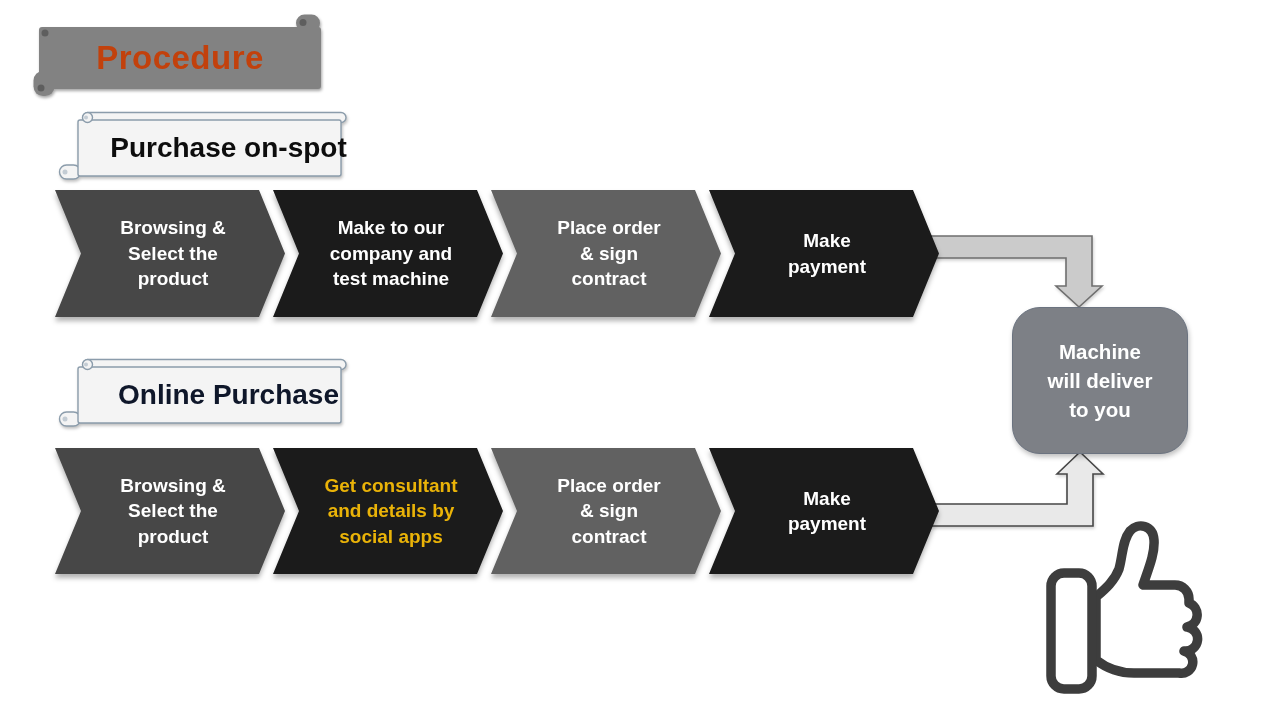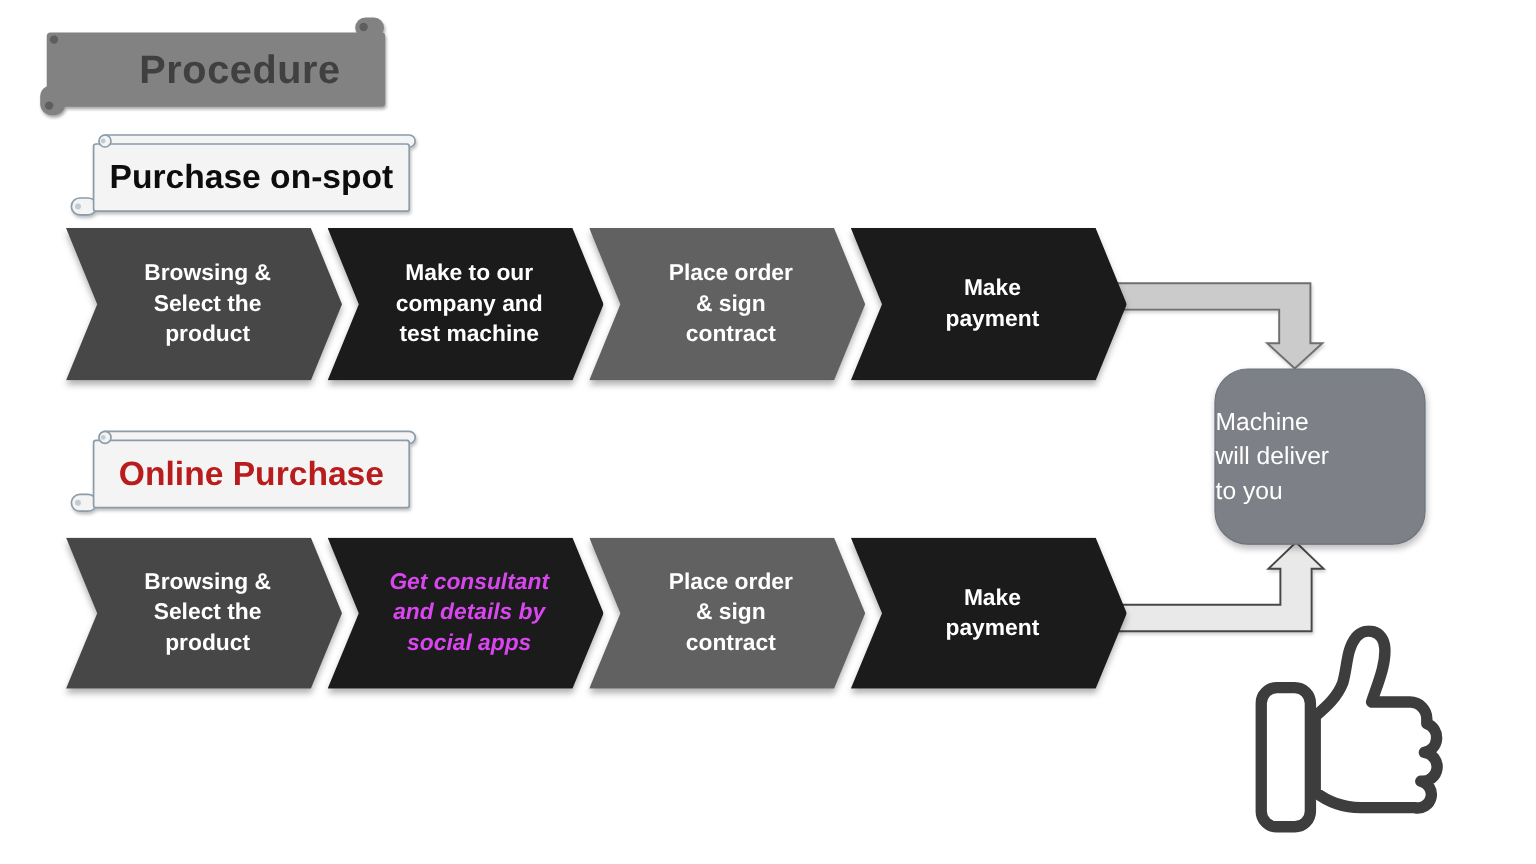--- a/index.html
+++ b/index.html
@@ -11,40 +11,40 @@
   .banner svg{position:absolute;left:0;top:0;filter:drop-shadow(1px 2px 1.5px rgba(0,0,0,.35));}
   .banner .txt{position:absolute;left:6px;top:14px;width:282px;height:62px;display:flex;align-items:center;justify-content:center;
                font-size:33px;font-weight:700;letter-spacing:.5px;}
 
   
   .scroll{position:absolute;width:292px;height:74px;}
   .scroll-1{left:56px;top:110px;}
   .scroll-2{left:56px;top:357px;}
   .scroll svg{position:absolute;left:0;top:0;filter:drop-shadow(1px 2px 1.5px rgba(0,0,0,.25));}
   .scroll .txt{position:absolute;left:22px;top:10px;width:263px;height:56px;display:flex;align-items:center;justify-content:center;
-               font-size:28px;font-weight:700;}
+               font-size:28px;font-weight:700;padding-left:19px;}
 
   
   .row{position:absolute;left:0;width:1280px;padding-left:48px;}
   .row-1{top:190px;height:127px;}
   .row-2{top:448px;height:126px;}
   .chev-wrap{position:absolute;top:0;height:100%;filter:drop-shadow(0 4px 2.5px rgba(0,0,0,.30));}
   .chev{position:relative;width:230px;height:100%;display:flex;align-items:center;justify-content:center;
         clip-path:polygon(0 0,calc(100% - 26px) 0,100% 50%,calc(100% - 26px) 100%,0 100%,26px 50%);}
   .chev span{display:block;width:100%;text-align:center;font-size:19px;line-height:25.5px;font-weight:700;
              white-space:pre-line;padding:0 22px 0 28px;box-sizing:border-box;}
 
   
   .overlay{position:absolute;left:0;top:0;}
   .overlay polygon{filter:drop-shadow(1.5px 2px 1.5px rgba(0,0,0,.18));}
 
   
   .result{position:absolute;left:1012px;top:307px;width:176px;height:147px;border:1.5px solid;border-radius:28px;
           display:flex;align-items:center;justify-content:center;box-shadow:1px 3px 5px rgba(0,0,0,.25);box-sizing:border-box;}
-  .result span{display:block;width:100%;text-align:left;font-weight:400;font-size:20.5px;line-height:29px;white-space:pre-line;}
+  .result span{display:block;width:100%;text-align:center;font-weight:700;font-size:20.5px;line-height:29px;white-space:pre-line;}
 
   
   .thumb{position:absolute;left:1046px;top:521px;}
 </style>
 </head>
 <body>
 
 <div class="slide">
 
   <svg class="overlay" width="1280" height="720" viewBox="0 0 1280 720">
@@ -58,21 +58,21 @@
         <rect x="263" y="1.5" width="24" height="17" rx="8.5"></rect>
         <rect x="0.5" y="58" width="21" height="25" rx="9.5"></rect>
         <rect x="6" y="14" width="282" height="62" rx="3"></rect>
       </g>
       <g fill="#5e5e5e">
         <circle cx="270" cy="9.5" r="3.5"></circle>
         <circle cx="12" cy="20" r="3.5"></circle>
         <circle cx="8" cy="75" r="3.5"></circle>
       </g>
     </svg>
-    <div class="txt" style="color: #404040; padding-left: 20px;">Procedure</div>
+    <div class="txt" style="color: #c2410c;">Procedure</div>
   </div>
 
   <div class="scroll scroll-1">
     <svg viewBox="0 0 292 74" width="292" height="74">
       <g stroke-width="1.4" fill="#f4f4f4" stroke="#8b9cab">
         <rect x="3.5" y="55" width="21" height="14" rx="7"></rect>
         <rect x="27" y="2.5" width="263" height="10" rx="5"></rect>
         <rect x="22" y="10" width="263" height="56" rx="2"></rect>
         <circle cx="31.5" cy="7.5" r="5"></circle>
       </g>
@@ -120,34 +120,34 @@
         <rect x="3.5" y="55" width="21" height="14" rx="7"></rect>
         <rect x="27" y="2.5" width="263" height="10" rx="5"></rect>
         <rect x="22" y="10" width="263" height="56" rx="2"></rect>
         <circle cx="31.5" cy="7.5" r="5"></circle>
       </g>
       <g fill="#c3ccd4">
         <circle cx="30" cy="7.5" r="2"></circle>
         <circle cx="9" cy="62" r="2.5"></circle>
       </g>
     </svg>
-    <div class="txt" style="color: #b91c1c;">Online Purchase</div>
+    <div class="txt" style="color: #0f172a;">Online Purchase</div>
   </div>
 
   <div class="row row-2">
     <div class="chev-wrap" style="left:55px">
       <div class="chev" style="background-color: rgb(71, 71, 71);">
           <span style="color: rgb(255, 255, 255);">Browsing &amp;
 Select the
 product</span>
         </div>
     </div>
     <div class="chev-wrap" style="left:273px">
       <div class="chev" style="background-color: rgb(27, 27, 27);">
-          <span style="color: #d946ef; font-style: italic;">Get consultant
+          <span style="color: #eab308;">Get consultant
 and details by
 social apps</span>
         </div>
     </div>
     <div class="chev-wrap" style="left:491px">
       <div class="chev" style="background-color: rgb(97, 97, 97);">
           <span style="color: rgb(255, 255, 255);">Place order
 &amp; sign
 contract</span>
         </div>

